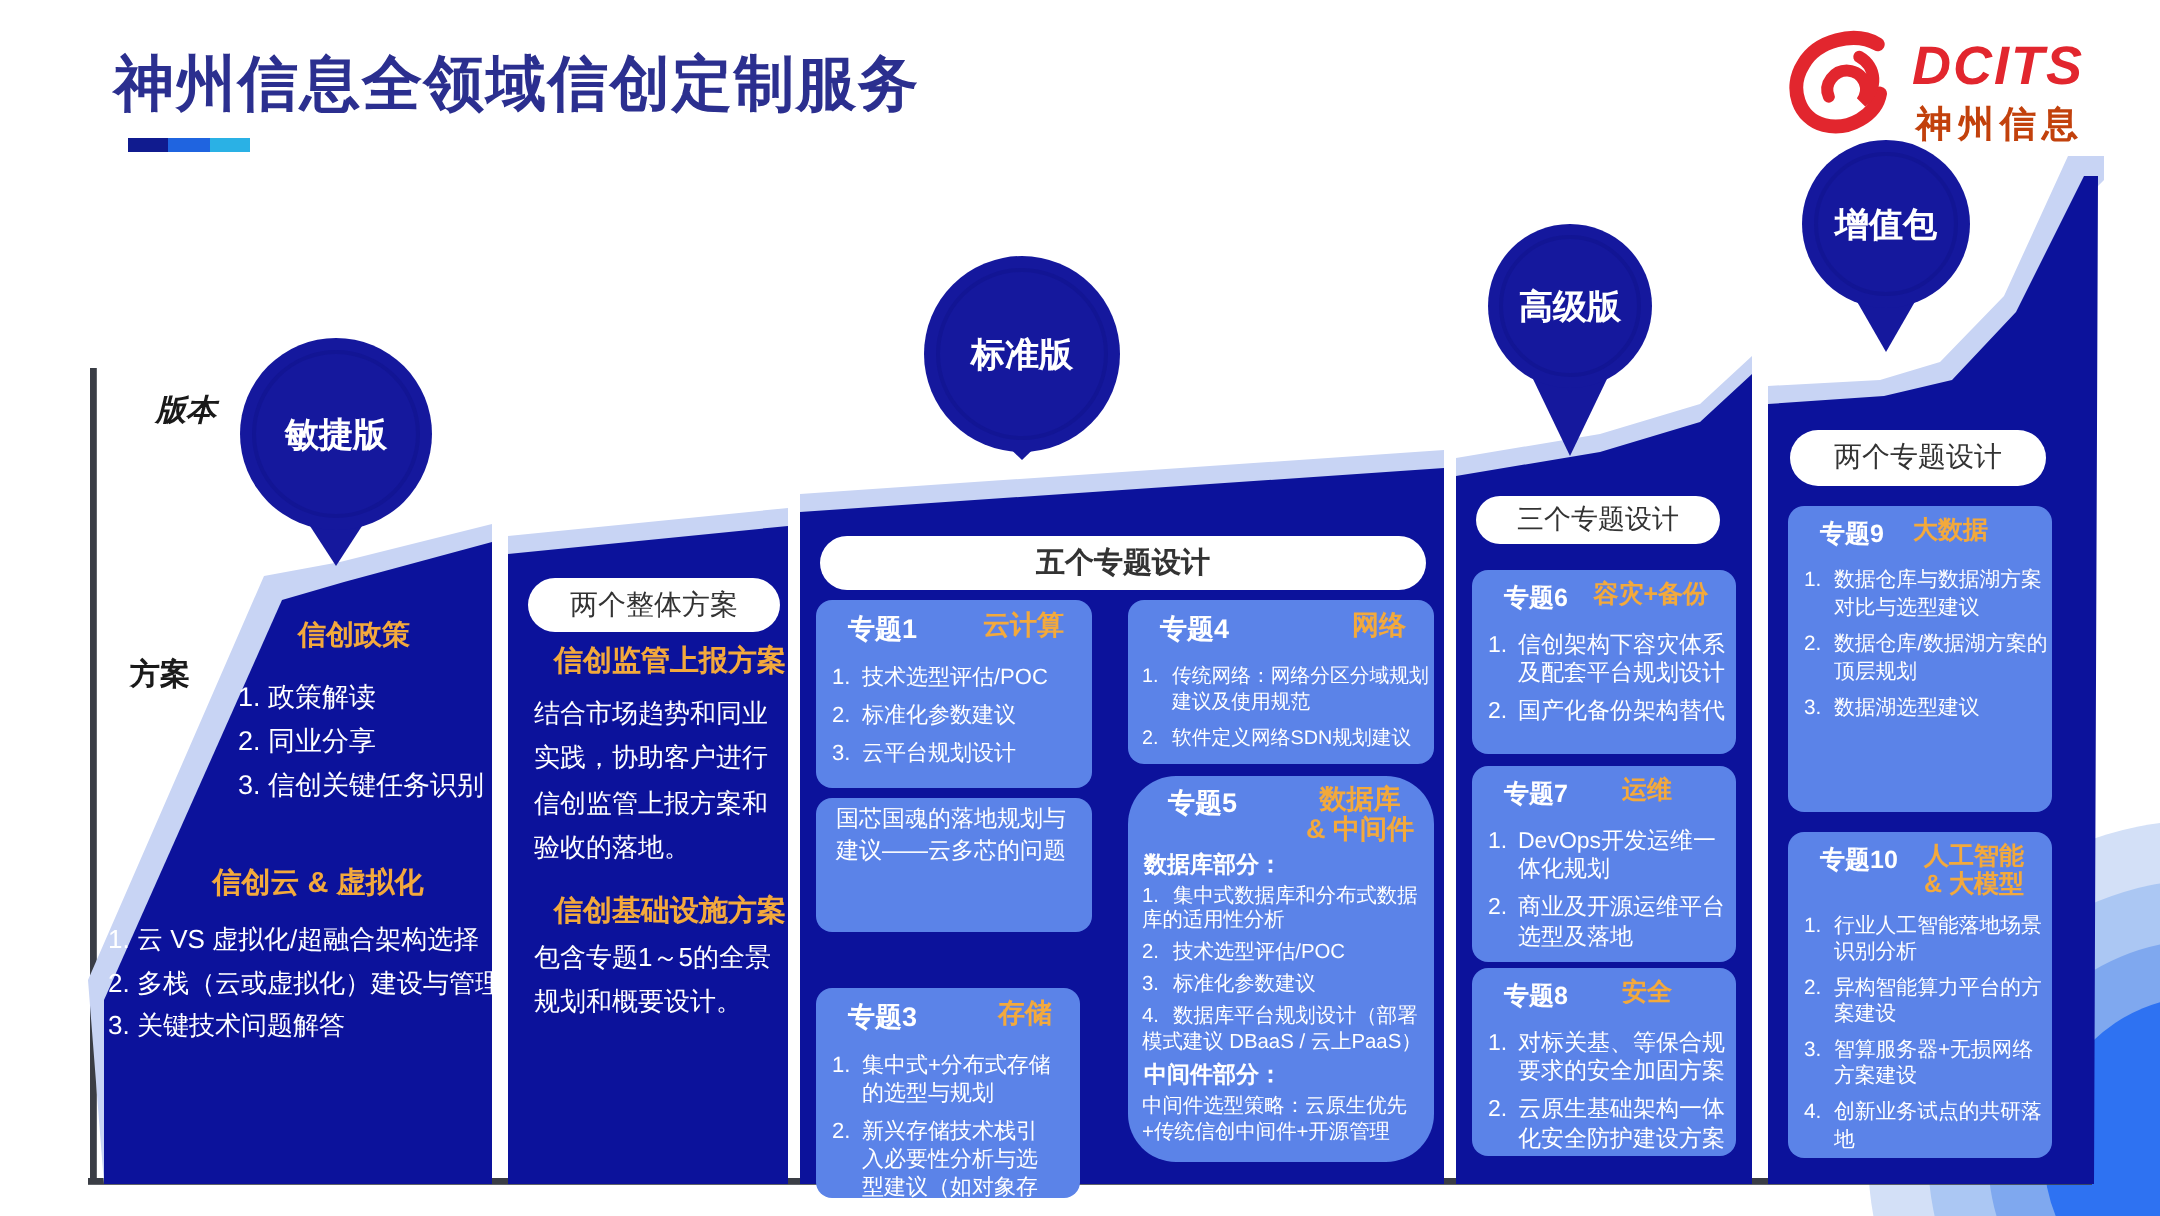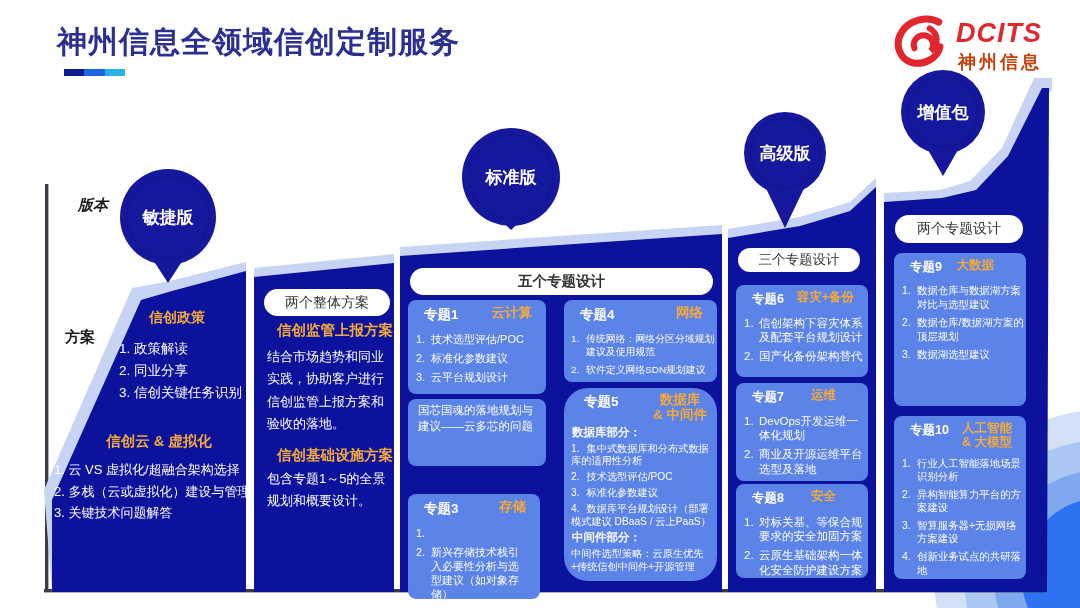--- a/index.html
+++ b/index.html
@@ -224,20 +224,21 @@
       <div class="card-body">国芯国魂的落地规划与建议——云多芯的问题</div>
     </div>
   <div class="card" id="card3">
       <div class="card-head">
         <span class="card-num">专题3</span>
         <span class="card-tag">存储</span>
       </div>
       <div class="card-list">
         <div class="card-item">
           <span class="n">1.</span>
+          <span class="t">集中式+分布式存储的选型与规划</span>
         </div>
         <div class="card-item">
           <span class="n">2.</span>
           <span class="t">新兴存储技术栈引入必要性分析与选型建议（如对象存储）</span>
         </div>
       </div>
     </div>
   <div class="card" id="card4">
       <div class="card-head">
         <span class="card-num">专题4</span>

